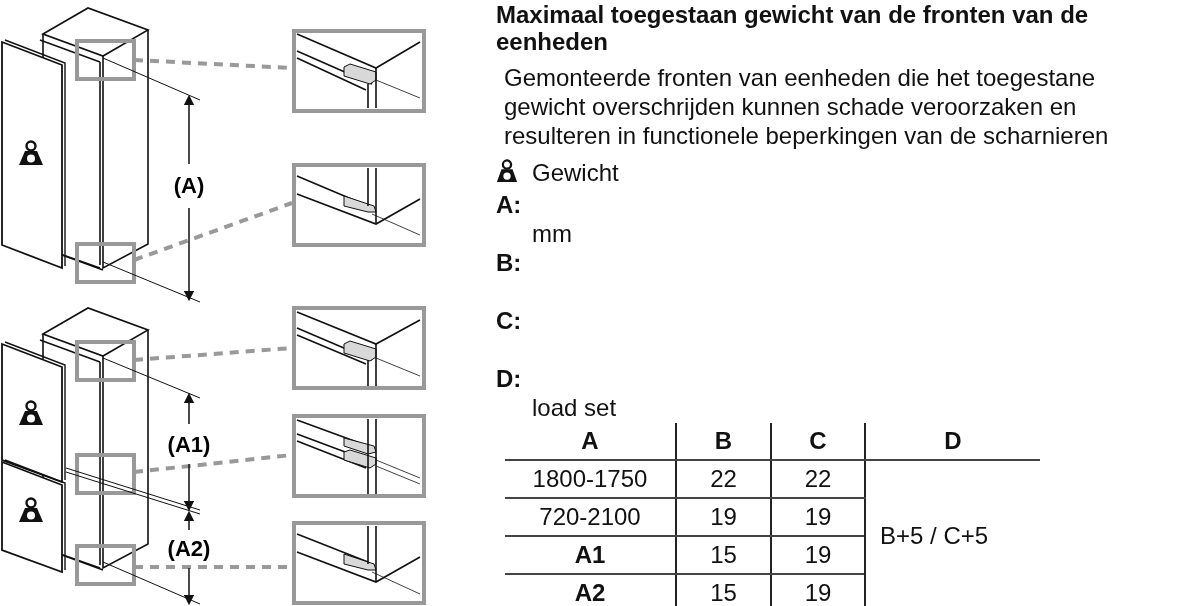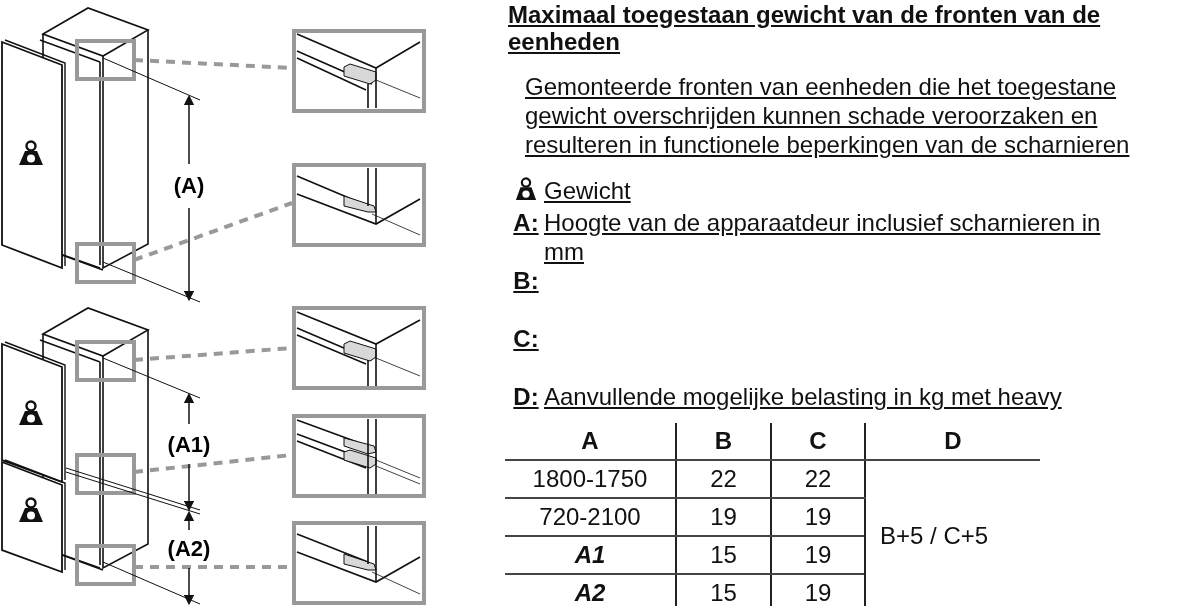--- a/index.html
+++ b/index.html
@@ -1,37 +1,37 @@
 <!DOCTYPE html>
 <html><head>
 <meta charset="utf-8">
 <style>
   html, body { margin:0; padding:0; background:#ffffff; }
   body { width:1200px; height:606px; position:relative; overflow:hidden;
          font-family:"Liberation Sans", sans-serif; color:#111; }
   .diagram { position:absolute; left:0; top:0; width:500px; height:606px; }
-  .text-panel { position:absolute; left:508px; top:0; width:692px;text-decoration:underline; }
+  .text-panel { position:absolute; left:496px; top:0; width:692px; }
   .title { font-weight:bold; font-size:24px; line-height:27px; margin:0; padding-top:1px; }
-  .intro { font-size:24px; line-height:29px; margin:17px; }
+  .intro { font-size:24px; line-height:29px; margin:8px; }
   .legend { margin:0; padding:0; list-style:none; }
-  .legend li { display:flex; font-size:24px; line-height:29px;text-align:center; }
+  .legend li { display:flex; font-size:24px; line-height:29px; }
   .legend .key { font-weight:bold; width:36px; flex:0 0 36px; }
   .legend .gap { height:29px; }
   .weight-key { display:inline-block; width:36px; flex:0 0 36px; }
   table.spec { position:absolute; left:505px; top:423px; border-collapse:collapse; font-size:24px; }
   table.spec th, table.spec td { text-align:center; padding:0; height:36px; line-height:36px; }
   table.spec th { font-weight:bold; height:34px; }
   table.spec .ca { width:170px; }
   table.spec .cb { width:93px; border-left:2px solid #222; }
   table.spec .cc { width:92px; border-left:2px solid #222; }
   table.spec .cd { width:160px; border-left:2px solid #222; }
   table.spec tr.hdr th { border-bottom:2px solid #444; }
   table.spec tr.r td.ca, table.spec tr.r td.cb, table.spec tr.r td.cc { border-bottom:2px solid #444; }
   table.spec tr.last td { border-bottom:none !important; }
-  table.spec td.bold { font-weight:bold;font-style:italic; }
+  table.spec td.bold { font-weight:bold; }
   table.spec td.cd { text-align:left; padding-left:14px; }
 </style>
 </head>
 <body>
 
 <svg class="diagram" viewBox="0 0 500 606" width="500" height="606">
   <defs>
     <g id="weight">
       <circle cx="0" cy="-9" r="4.5" fill="none" stroke="#111" stroke-width="2.4"></circle>
       <path d="M-6,-4 L6,-4 L12,10 L-12,10 Z" fill="#111"></path>
@@ -153,37 +153,39 @@
         <svg width="22" height="26" viewBox="-12 -16 24 28">
             <circle cx="0" cy="-9" r="4.5" fill="none" stroke="#111" stroke-width="2.4"></circle>
             <path d="M-6,-4 L6,-4 L11,10 L-11,10 Z" fill="#111"></path>
             <circle cx="0" cy="3.5" r="4" fill="#fff"></circle>
           </svg>
       </span>
       <span>Gewicht</span>
     </li>
     <li>
       <span class="key">A:</span>
-      <span>Hoogte van de apparaatdeur inclusief scharnieren in</span>
     </li>
     <li>
       <span class="key"></span>
       <span>mm</span>
     </li>
     <li>
       <span class="key">B:</span>
     </li>
     <li class="gap"></li>
     <li>
       <span class="key">C:</span>
     </li>
     <li class="gap"></li>
     <li>
       <span class="key">D:</span>
-      <span>Aanvullende mogelijke belasting in kg met heavy</span>
+    </li>
+    <li>
+      <span class="key"></span>
+      <span>load set</span>
     </li>
   </ul>
 </div>
 
 <table class="spec">
   <tbody>
       <tr class="hdr">
     <th class="ca">A</th>
     <th class="cb">B</th>
     <th class="cc">C</th>

